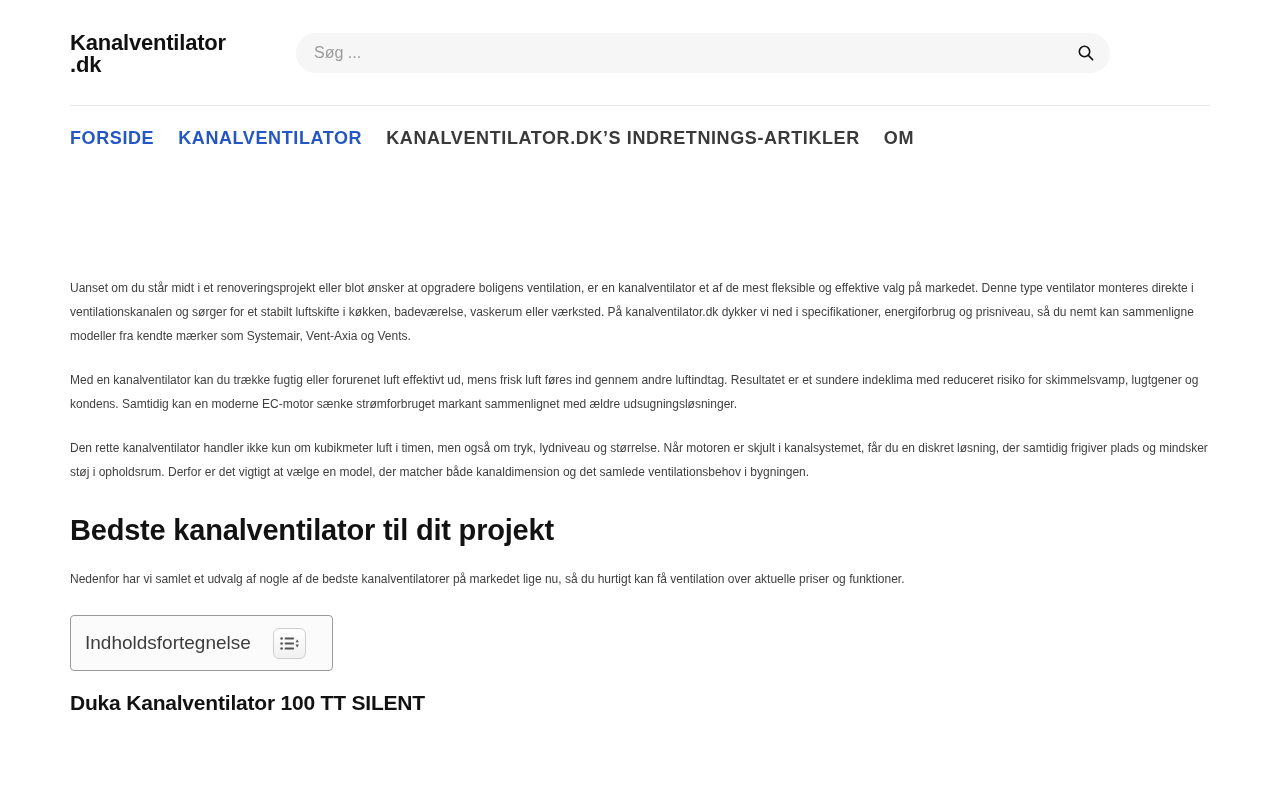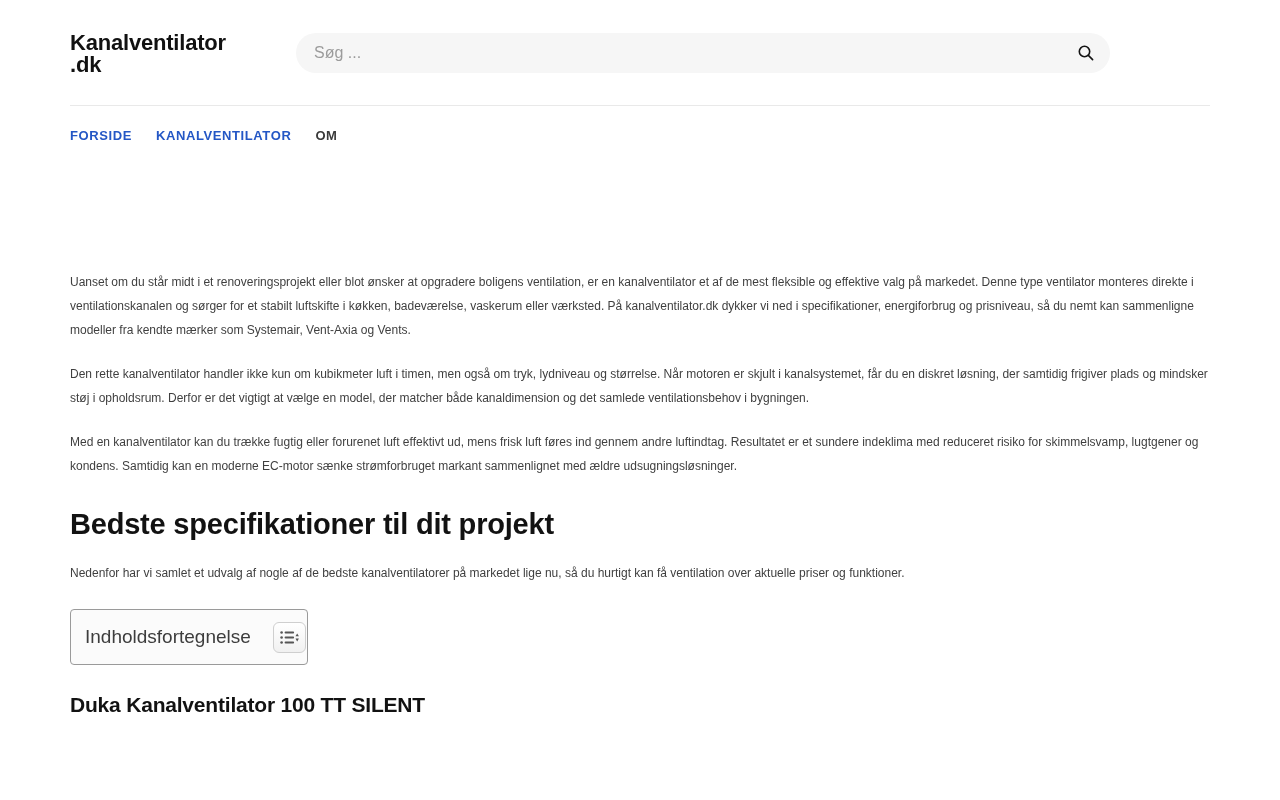--- a/index.html
+++ b/index.html
@@ -38,41 +38,41 @@
   .search-btn {
     position: absolute; right: 8px; top: 4px;
     width: 32px; height: 32px;
     background: transparent; border: none; cursor: pointer;
     display: flex; align-items: center; justify-content: center;
   }
 
   
   .main-nav { display: flex; gap: 24px; padding: 22px 0 14px 0; }
   .nav-link {
-    font-size: 13px; font-weight: 700; letter-spacing: 0.6px;
+    font-size: 18px; font-weight: 700; letter-spacing: 0.6px;
     text-decoration: none; color: #3a3a3a; text-transform: uppercase;
   }
   .nav-link.active { color: #2457c5; }
 
   
   .article { margin-top: 113px; }
   .article p { font-size: 12px; line-height: 24px; color: #3f3f3f; margin-bottom: 20px; }
   h2.section-heading {
     font-size: 29px; font-weight: 800; color: #121212;
     margin: 30px 0 20px 0; letter-spacing: -0.2px;
   }
   h3.product-heading {
     font-size: 21px; font-weight: 800; color: #121212;
     margin: 18px 0 14px 0; letter-spacing: -0.2px;
   }
 
   
   .toc-box {
     display: inline-flex; align-items: center;
-    height: 56px; padding: 0 1px 0 14px; margin: 4px 0 10px 0;
+    height: 56px; padding: 0 26px 0 14px; margin: 4px 0 2px 0;
     border: 1px solid #9a9a9a; border-radius: 4px; background: #fbfbfb;
   }
   .toc-title { font-size: 19px; font-weight: 500; color: #3d3d3d; margin-right: 22px; }
   .toc-toggle {
     width: 33px; height: 31px;
     border: 1px solid #cfcfcf; border-radius: 6px;
     background: linear-gradient(#ffffff, #f1f1f1);
     cursor: pointer; display: flex; align-items: center; justify-content: center;
     padding: 0;
   }
@@ -94,32 +94,33 @@
             <line x1="11.6" y1="11.6" x2="15.6" y2="15.6" stroke="#141414" stroke-width="1.6" stroke-linecap="round"></line>
           </svg>
         </span>
       </button>
     </form>
   </header>
 
   <nav class="main-nav">
     <a href="#" class="nav-link active">FORSIDE</a>
     <a href="#" class="nav-link active">KANALVENTILATOR</a>
+    <a href="#" class="nav-link">KANALVENTILATOR.DK’S INDRETNINGS-ARTIKLER</a>
     <a href="#" class="nav-link">OM</a>
   </nav>
 
   <main class="article">
 
     <p>Uanset om du står midt i et renoveringsprojekt eller blot ønsker at opgradere boligens ventilation, er en kanalventilator et af de mest fleksible og effektive valg på markedet. Denne type ventilator monteres direkte i ventilationskanalen og sørger for et stabilt luftskifte i køkken, badeværelse, vaskerum eller værksted. På kanalventilator.dk dykker vi ned i specifikationer, energiforbrug og prisniveau, så du nemt kan sammenligne modeller fra kendte mærker som Systemair, Vent-Axia og Vents.</p>
 
+    <p>Med en kanalventilator kan du trække fugtig eller forurenet luft effektivt ud, mens frisk luft føres ind gennem andre luftindtag. Resultatet er et sundere indeklima med reduceret risiko for skimmelsvamp, lugtgener og kondens. Samtidig kan en moderne EC-motor sænke strømforbruget markant sammenlignet med ældre udsugningsløsninger.</p>
+
     <p>Den rette kanalventilator handler ikke kun om kubikmeter luft i timen, men også om tryk, lydniveau og størrelse. Når motoren er skjult i kanalsystemet, får du en diskret løsning, der samtidig frigiver plads og mindsker støj i opholdsrum. Derfor er det vigtigt at vælge en model, der matcher både kanaldimension og det samlede ventilationsbehov i bygningen.</p>
 
-    <p>Med en kanalventilator kan du trække fugtig eller forurenet luft effektivt ud, mens frisk luft føres ind gennem andre luftindtag. Resultatet er et sundere indeklima med reduceret risiko for skimmelsvamp, lugtgener og kondens. Samtidig kan en moderne EC-motor sænke strømforbruget markant sammenlignet med ældre udsugningsløsninger.</p>
-
-    <h2 class="section-heading">Bedste specifikationer til dit projekt</h2>
+    <h2 class="section-heading">Bedste kanalventilator til dit projekt</h2>
 
     <p>Nedenfor har vi samlet et udvalg af nogle af de bedste kanalventilatorer på markedet lige nu, så du hurtigt kan få ventilation over aktuelle priser og funktioner.</p>
 
     <div class="toc-box">
       <span class="toc-title">Indholdsfortegnelse</span>
       <button class="toc-toggle" type="button">
         <span style="display:flex;">
           <svg width="19" height="15" viewBox="0 0 19 15" fill="none">
             <circle cx="1.6" cy="2.5" r="1.3" fill="#555"></circle>
             <rect x="4.6" y="1.6" width="9.5" height="1.8" rx="0.9" fill="#555"></rect>

